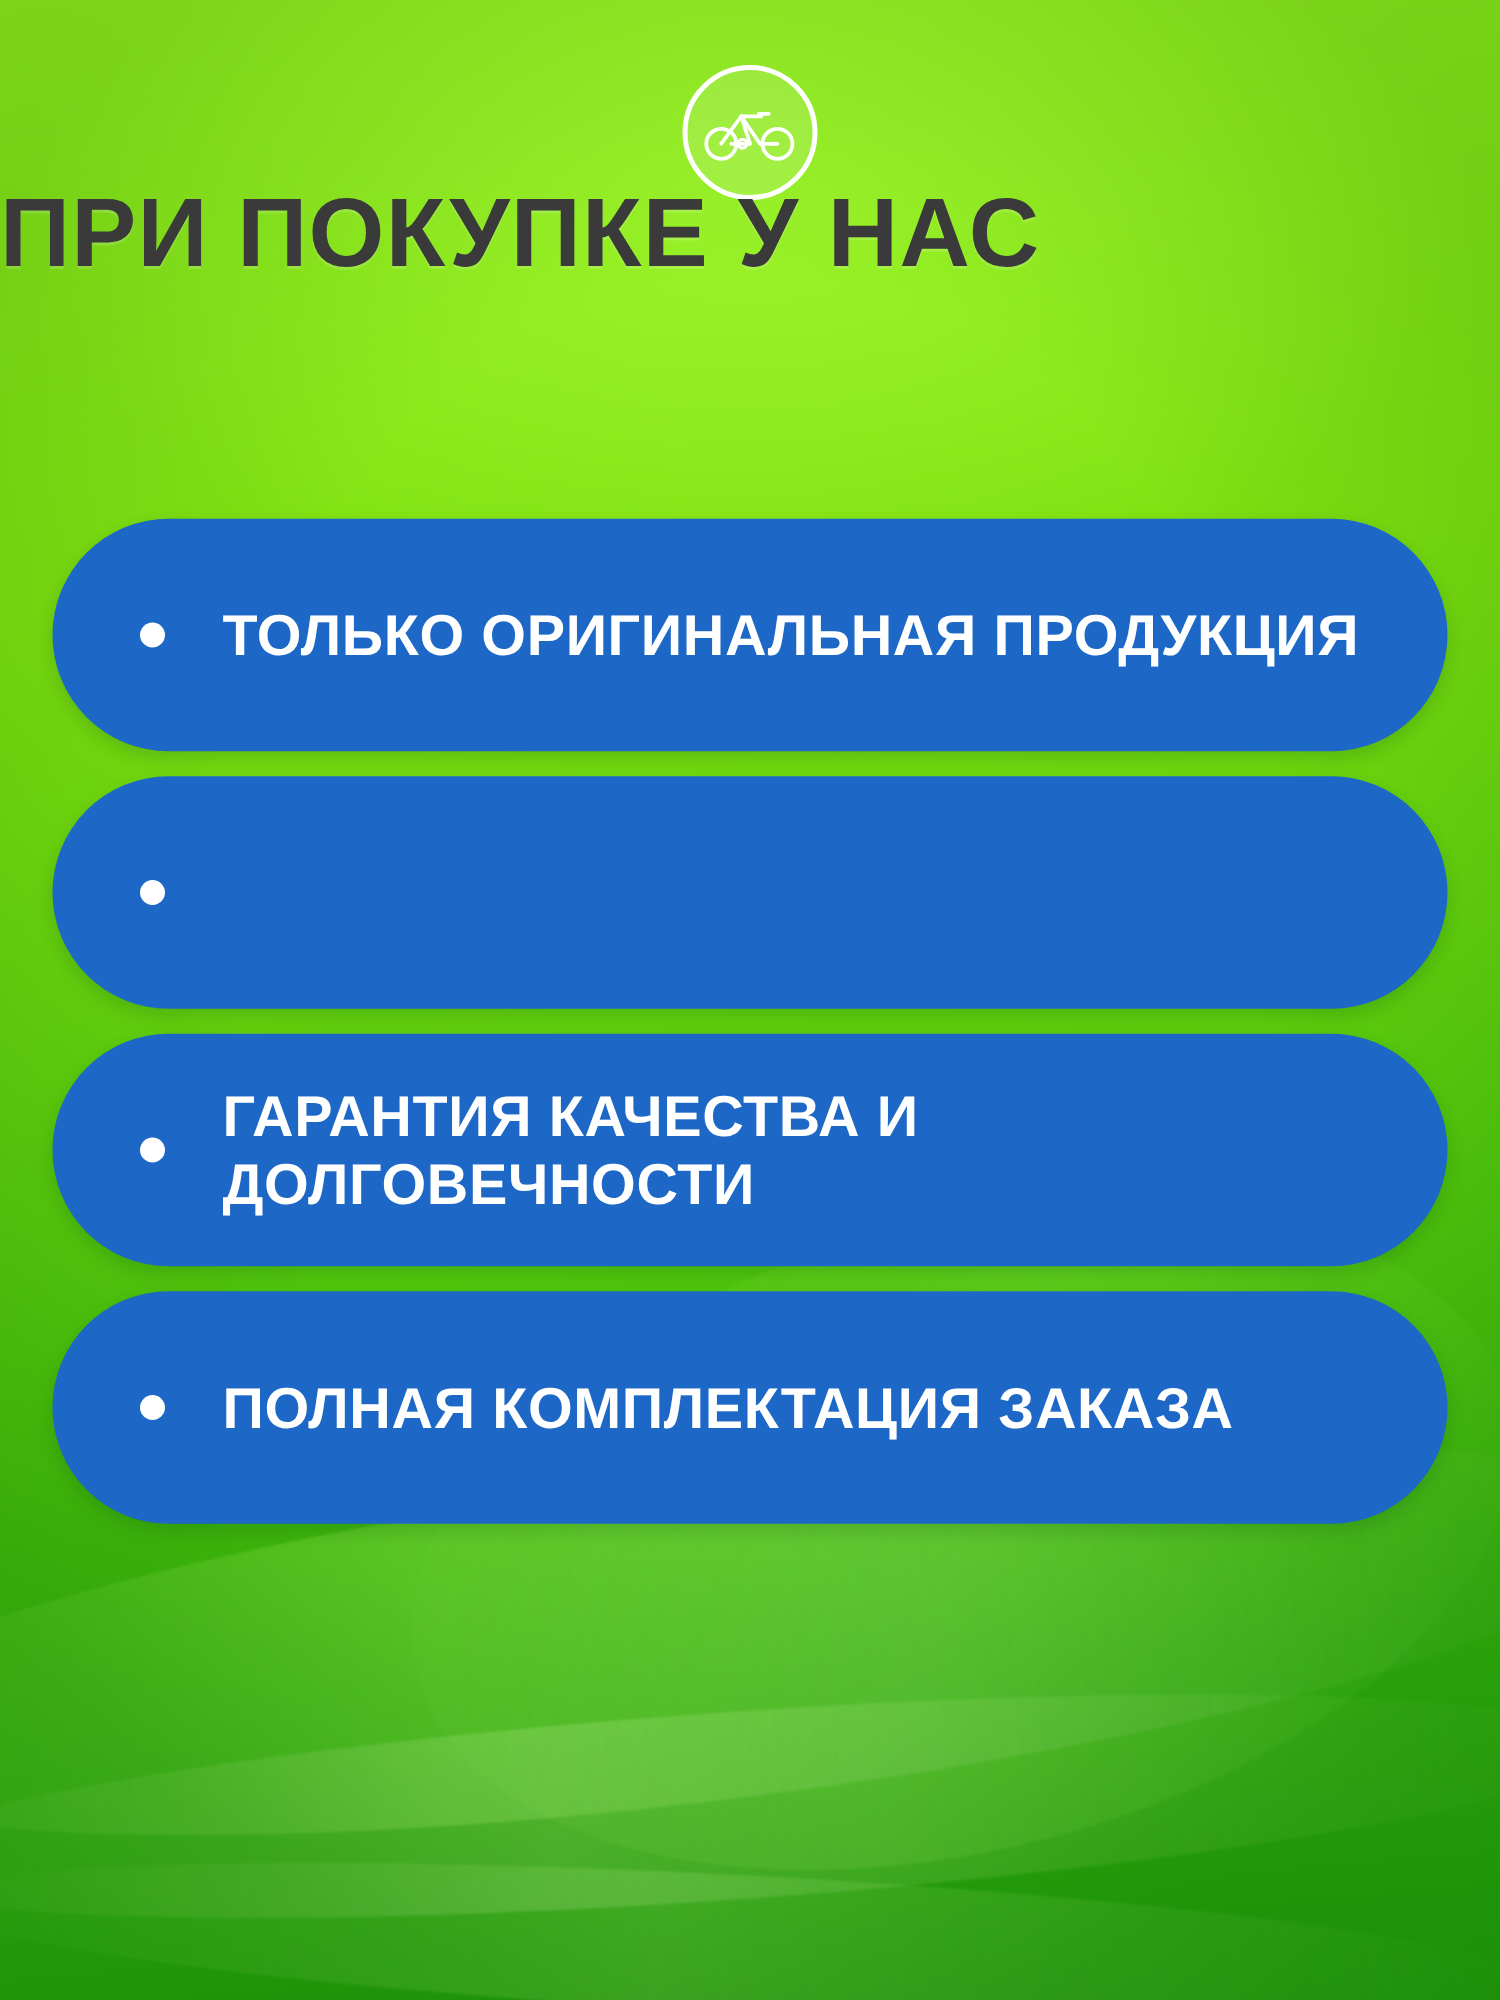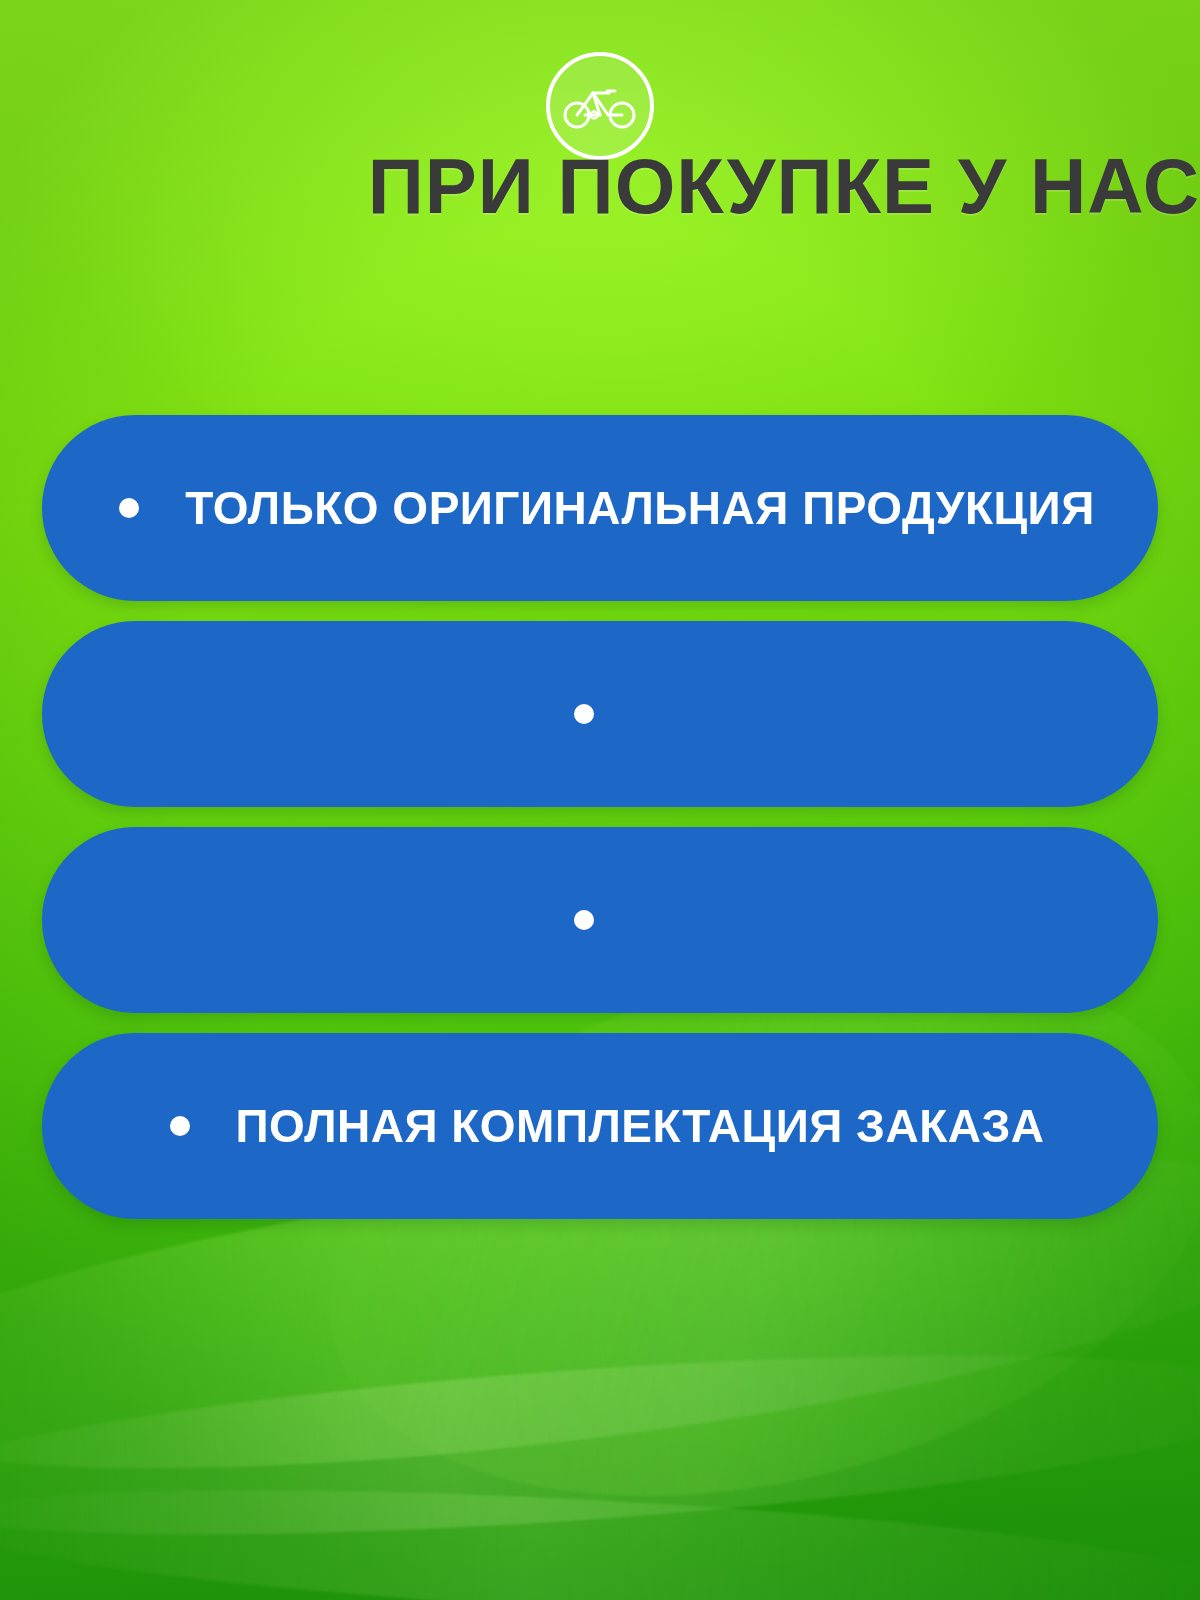--- a/index.html
+++ b/index.html
@@ -79,21 +79,21 @@
     align-items: center;
     justify-content: center;
   }
   .badge svg { display: block; }
 
   .headline {
     position: absolute;
     top: 148px;
     left: 0;
     width: 1200px;
-    text-align: right;
+    text-align: left;
     color: #3a3a3a;
     font-weight: 700;
     font-size: 78px;
     line-height: 0.98;
     letter-spacing: 1px;
     text-transform: uppercase;
     font-stretch: condensed;
     text-shadow: 0 2px 0 rgba(255,255,255,0.15);
   }
   .headline .l2 { display: block; }
@@ -109,21 +109,20 @@
   }
 
   .pill {
     display: flex;
     align-items: center;
     background: #1d68c6;
     border-radius: 105px;
     min-height: 186px;
     padding: 18px 56px 18px 70px;
     box-shadow: 0 6px 14px rgba(0,60,20,0.18);
-    justify-content: center;
   }
 
   .bullet {
     width: 20px;
     height: 20px;
     min-width: 20px;
     border-radius: 50%;
     background: #ffffff;
     margin-right: 46px;
   }
@@ -171,20 +170,21 @@
       <span class="bullet"></span>
       <span class="pill-text">ТОЛЬКО ОРИГИНАЛЬНАЯ ПРОДУКЦИЯ</span>
     </div>
 
     <div class="pill">
       <span class="bullet"></span>
     </div>
 
     <div class="pill">
       <span class="bullet"></span>
+      <span class="pill-text">ГАРАНТИЯ КАЧЕСТВА И ДОЛГОВЕЧНОСТИ</span>
     </div>
 
 
     <div class="pill">
       <span class="bullet"></span>
       <span class="pill-text">ПОЛНАЯ КОМПЛЕКТАЦИЯ ЗАКАЗА</span>
     </div>
 
   </div>
 </div>

